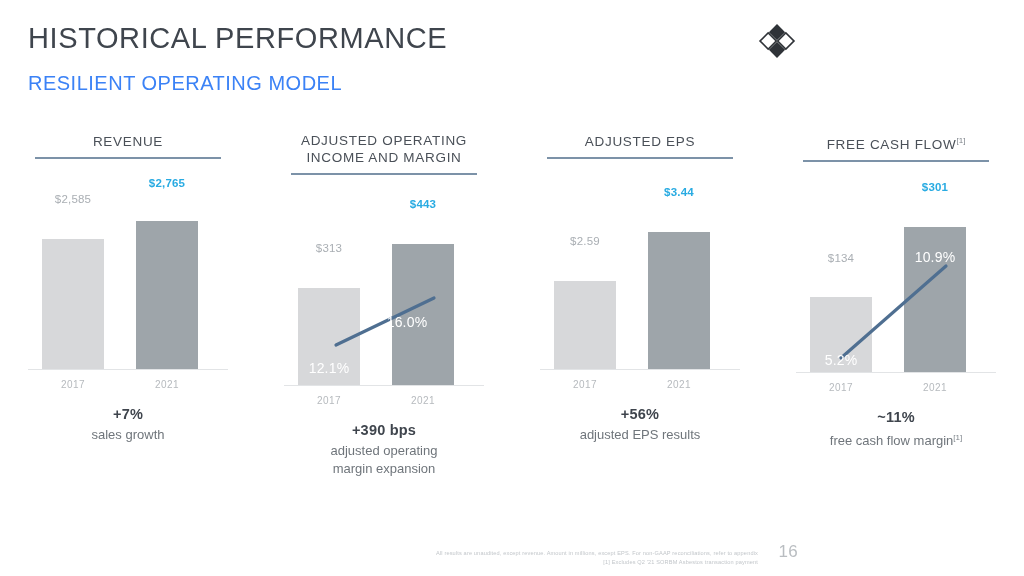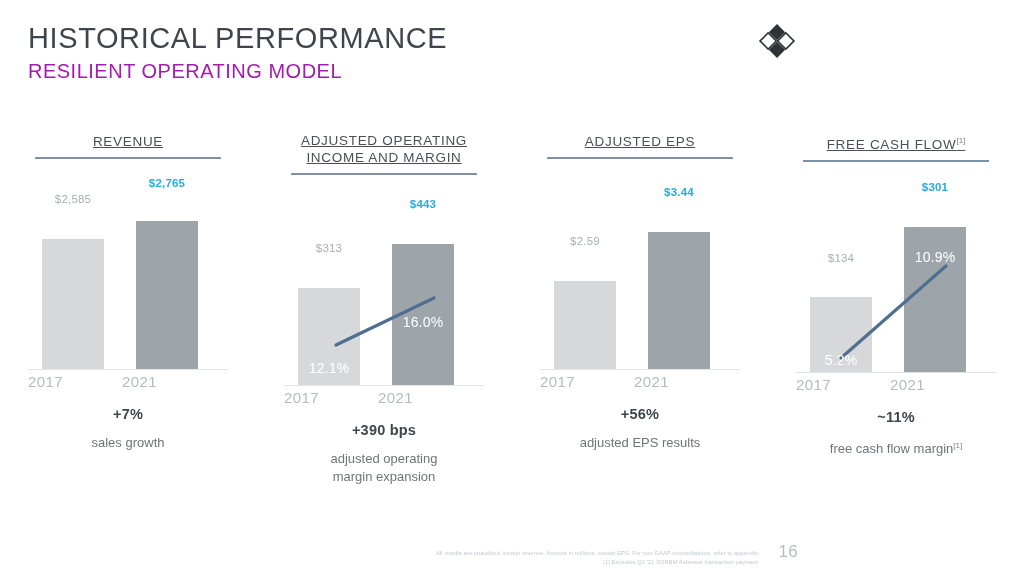--- a/index.html
+++ b/index.html
@@ -11,23 +11,23 @@
   }
   .slide { position: relative; width: 820px; height: 576px; background: #fff; }
 
   
   .title {
     position: absolute; left: 28px; top: 22px;
     font-size: 29px; letter-spacing: 0.6px;
     color: #3f454d; font-weight: 400;
   }
   .subtitle {
-    position: absolute; left: 28px; top: 60px;
+    position: absolute; left: 28px; top: 72px;
     font-size: 20px; letter-spacing: 0.5px;
-    color: #a21caf; font-weight: 400;
+    color: #3b82f6; font-weight: 400;
   }
   .logo {
     position: absolute; right: 22px; top: 20px;
     width: 42px; height: 42px;
   }
 
   
   .panels {
     position: absolute; left: 0; top: 132px;
     width: 1024px; height: 360px;
@@ -42,21 +42,20 @@
   .panel-head {
     width: 186px;
     text-align: center;
   }
   .panel-title {
     font-size: 13.5px; letter-spacing: 0.7px;
     color: #4a5058; line-height: 17px;
     white-space: pre-line;
     position: relative;
     display: inline-block;
-    text-decoration: underline;
   }
   .sup {
     font-size: 8px; vertical-align: super;
     color: #7d838a; letter-spacing: 0;
   }
   .panel-rule {
     margin-top: 7px;
     width: 186px; height: 2px;
     background: #7c92a8;
   }
@@ -81,43 +80,43 @@
   .bar-label {
     position: absolute;
     width: 90px; text-align: center;
     font-size: 11.5px; letter-spacing: 0.2px;
   }
   .bar-label.old { color: #a9aeb3; left: 0px; }
   .bar-label.new { color: #29abe2; left: 94px; font-weight: 600; }
 
   .year {
     position: absolute; bottom: 2px;
-    width: 90px; 
-    font-size: 15px; color: #b6babe; letter-spacing: 0.4px;
+    width: 90px; text-align: center;
+    font-size: 10px; color: #b6babe; letter-spacing: 0.4px;
   }
   .year.y2017 { left: 0px; }
   .year.y2021 { left: 94px; }
 
   .inbar {
     position: absolute;
     width: 62px; text-align: center;
     font-size: 14px; color: #ffffff; letter-spacing: 0.2px;
   }
   .trend { position: absolute; left: 0; top: 0; width: 200px; height: 215px;
            overflow: visible; pointer-events: none; }
 
   
   .caption {
     margin-top: 14px; text-align: center; width: 230px;
   }
   .caption-big {
     font-size: 14.5px; color: #3f454d; font-weight: 700; letter-spacing: 0.2px;
   }
   .caption-sub {
-    margin-top: 12px;
+    margin-top: 4px;
     font-size: 13px; color: #6f757b; line-height: 18px;
     white-space: pre-line; font-weight: 400;
   }
 
   
   .footnotes {
     position: absolute; right: 62px; bottom: 10px;
     text-align: right;
     font-size: 5.6px; color: #c2c6ca; line-height: 8.5px;
     letter-spacing: 0.15px;
@@ -179,21 +178,21 @@
         <div class="bar-label old" style="top:49px">$313</div>
         <div class="bar-label new" style="top:5px">$443</div>
         <div class="bar b2017" style="height:97px"></div>
         <div class="bar b2021" style="height:141px"></div>
 
         <svg class="trend">
           <line x1="52" y1="152" x2="150" y2="105" stroke="#4f6f91" stroke-width="3.2" stroke-linecap="round"></line>
         </svg>
 
         <div class="inbar" style="left:14px; bottom:32px">12.1%</div>
-        <div class="inbar" style="left:108px; bottom:78px">16.0%</div>
+        <div class="inbar" style="left:92px; bottom:78px">16.0%</div>
 
         <div class="baseline"></div>
         <div class="year y2017">2017</div>
         <div class="year y2021">2021</div>
       </div>
 
       <div class="caption">
         <div class="caption-big">+390 bps</div>
         <div class="caption-sub">adjusted operating
 margin expansion</div>

